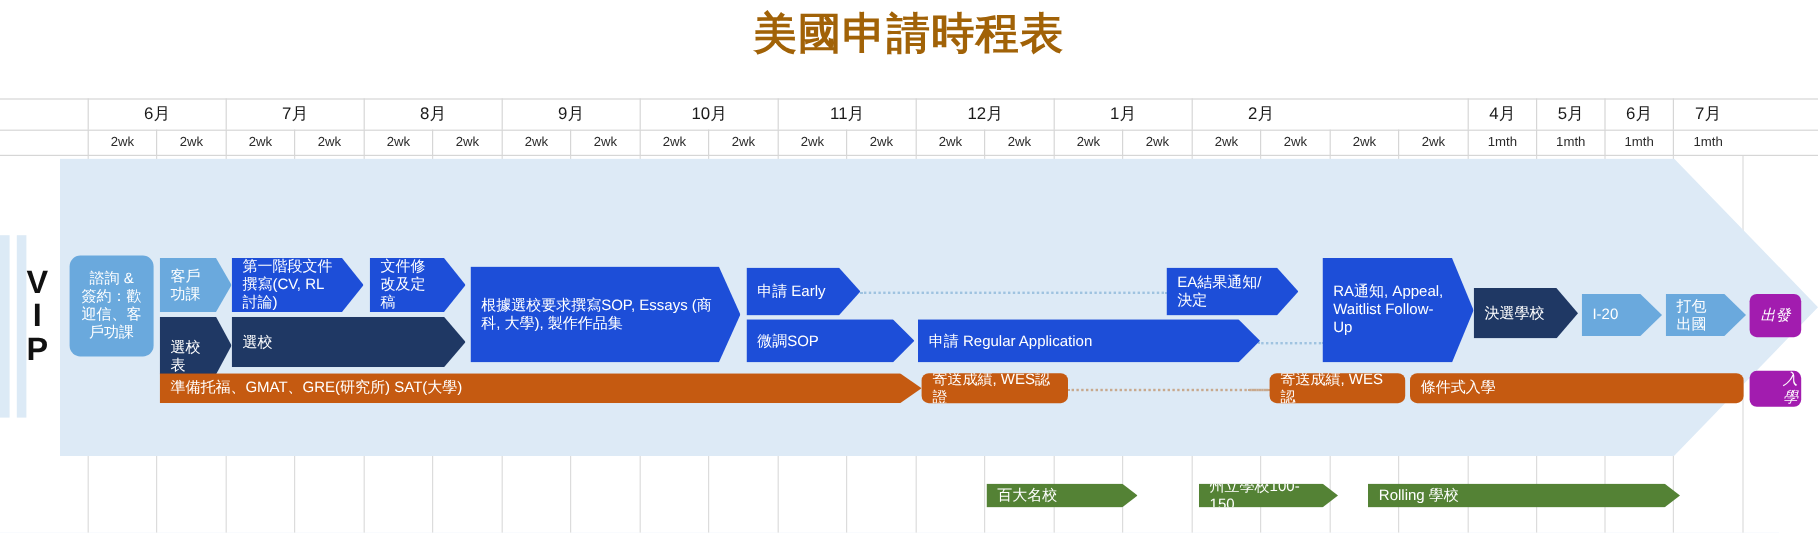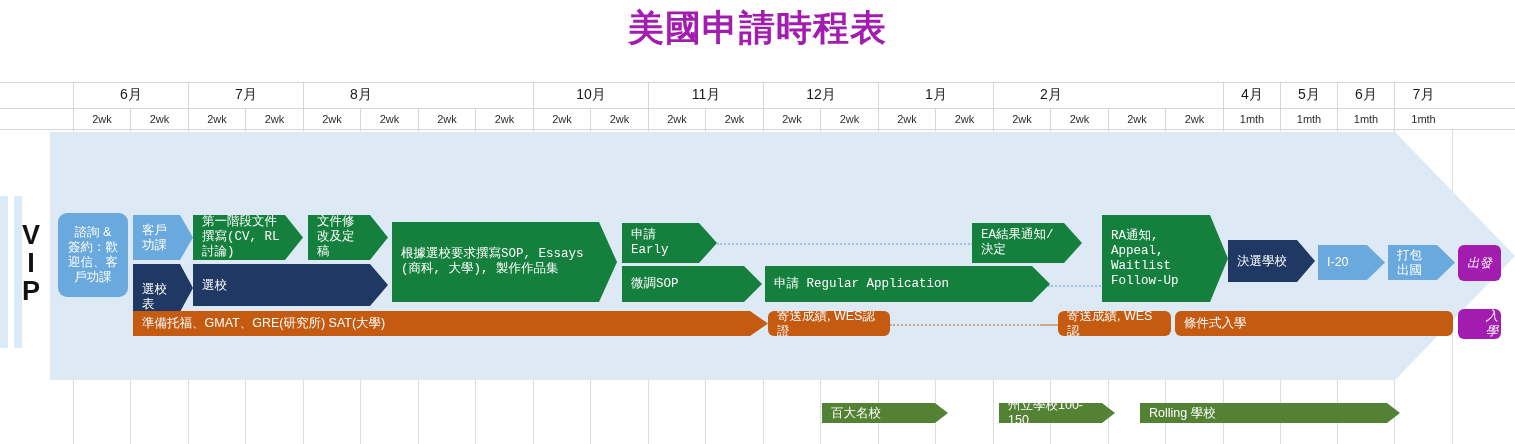--- a/index.html
+++ b/index.html
@@ -9,21 +9,21 @@
     font-family:"Liberation Sans","DejaVu Sans",sans-serif;
     overflow:hidden;
     position:relative;
   }
   #root{position:absolute;left:0;top:0;width:1515px;height:444px;}
 
   
   .title{
     position:absolute;left:0;top:2px;width:1515px;
     text-align:center;
-    font-size:36px;font-weight:bold;color:#a21caf;
+    font-size:36px;font-weight:bold;color:#a16207;
     letter-spacing:1px;
     line-height:52px;
   }
 
   
   .cal{position:absolute;left:0;top:82px;width:1515px;height:48px;}
   .cal-rule{position:absolute;left:0;width:1515px;height:1px;background:#d6d6d6;}
   .cal-months,.cal-weeks{position:absolute;left:0;width:1515px;}
   .cal-months{top:0;height:26px;}
   .cal-weeks{top:26px;height:22px;}
@@ -81,21 +81,21 @@
     clip-path:polygon(0 0,calc(100% - 18px) 0,100% 50%,calc(100% - 18px) 100%,0 100%);
     padding-right:22px;
   }
   .arrow-sm{
     -webkit-clip-path:polygon(0 0,calc(100% - 13px) 0,100% 50%,calc(100% - 13px) 100%,0 100%);
     clip-path:polygon(0 0,calc(100% - 13px) 0,100% 50%,calc(100% - 13px) 100%,0 100%);
     padding-right:15px;
   }
   .rounded{border-radius:9px;}
   .rounded-sm{border-radius:6px;}
-  .blue{background:#15803d;font-family:Liberation Mono, monospace;}
+  .blue{background:#1d4ed8;}
   .blue-l{background:#6aa9dd;}
   .navy{background:#1f3864;}
   .orange{background:#c55a11;}
   .red{background:#a21caf;font-style:italic;}
   .green{background:#548235;}
 
   
   .dotted{
     position:absolute;height:0;
     border-top:2px dotted #9fc3e0;
@@ -113,20 +113,21 @@
   <div class="title">美國申請時程表</div>
 
   <div class="cal">
     <div class="cal-rule" style="top:0"></div>
     <div class="cal-rule" style="top:26px"></div>
     <div class="cal-rule" style="top:47px"></div>
     <div class="cal-months" id="months-row">
         <div class="mcell" style="left: 73px; width: 115px;">6月</div>
         <div class="mcell" style="left: 188px; width: 115px;">7月</div>
         <div class="mcell" style="left: 303px; width: 115px;">8月</div>
+        <div class="mcell" style="left: 418px; width: 115px;">9月</div>
         <div class="mcell" style="left: 533px; width: 115px;">10月</div>
         <div class="mcell" style="left: 648px; width: 115px;">11月</div>
         <div class="mcell" style="left: 763px; width: 115px;">12月</div>
         <div class="mcell" style="left: 878px; width: 115px;">1月</div>
         <div class="mcell" style="left: 993px; width: 115px;">2月</div>
         <div class="mcell" style="left: 1223px; width: 57px;">4月</div>
         <div class="mcell" style="left: 1280px; width: 57px;">5月</div>
         <div class="mcell" style="left: 1337px; width: 57px;">6月</div>
         <div class="mcell" style="left: 1394px; width: 58px;">7月</div>
       </div>

